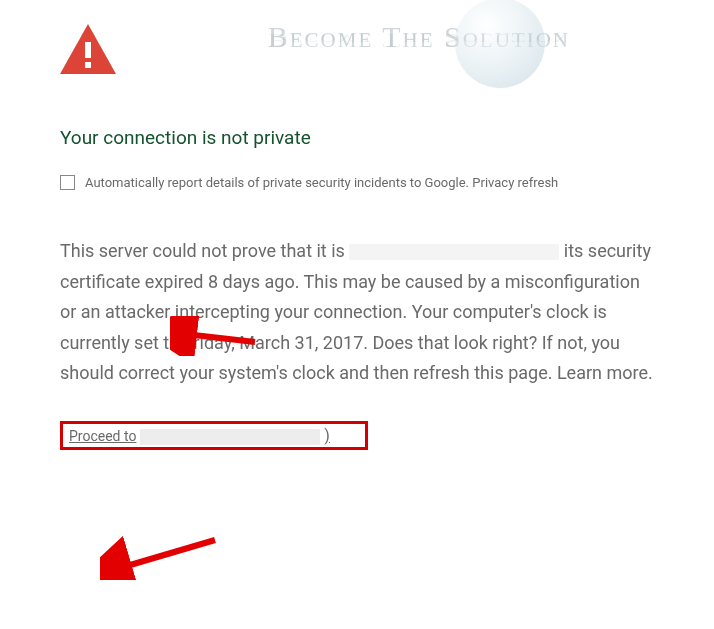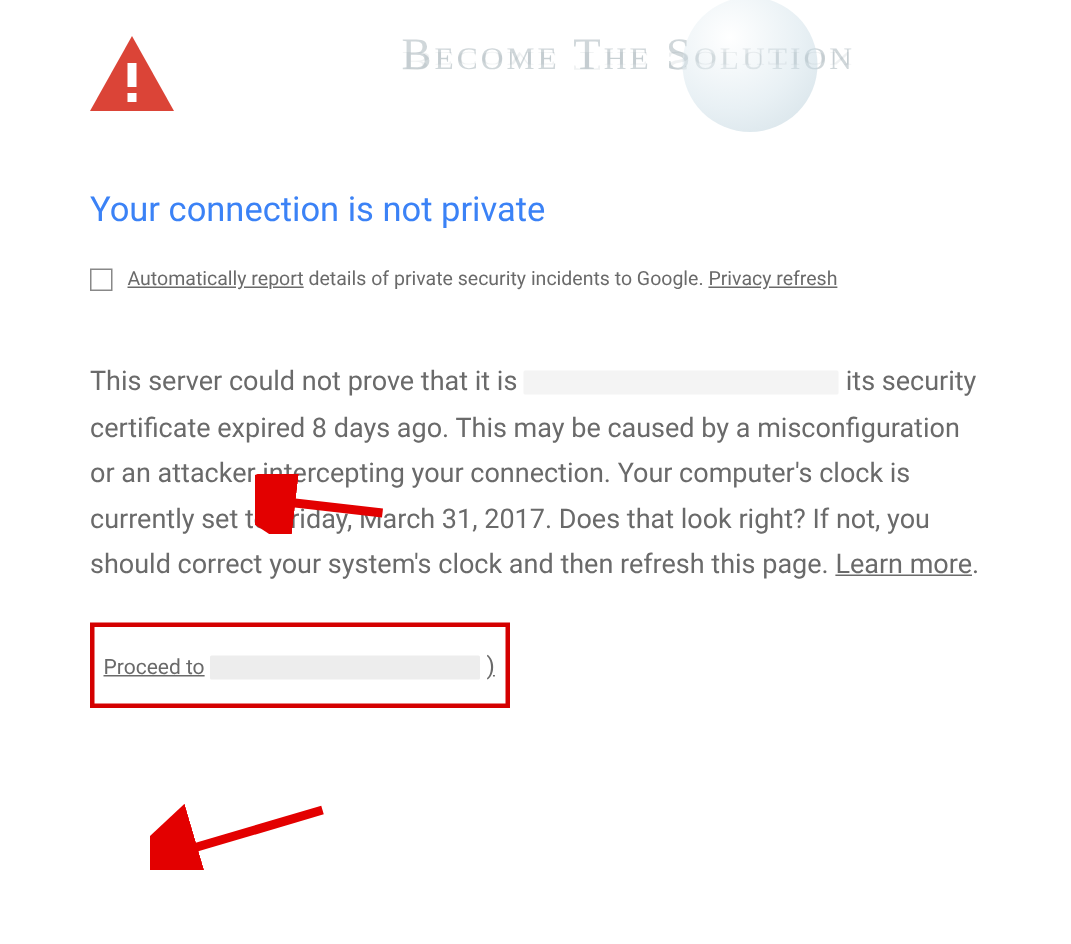--- a/index.html
+++ b/index.html
@@ -47,22 +47,22 @@
       top:-22px;
       left:285px;
       opacity:0.5;
     }
     .content {
       padding: 24px 60px 0 60px;
       color: #6a6a6a;
     }
     .warning-icon { margin-bottom: 48px; }
     .heading {
-      font-size: 23px;
-      color: #3b82f6;
+      font-size: 19px;
+      color: #14532d;
       font-weight: 400;
       margin-bottom: 20px;
     }
     .body-text {
       font-size: 14px;
       line-height: 1.6;
       color: #6a6a6a;
       margin-bottom: 4px;
     }
     .error-code {
@@ -79,21 +79,21 @@
       align-items: center;
       gap: 10px;
     }
     .report-checkbox {
       width: 15px;
       height: 15px;
       border: 1px solid #888;
       display: inline-block;
       flex-shrink: 0;
     }
-    .underline { text-decoration: underline; cursor: pointer; }
+    .underline { cursor: pointer; }
     .button-row {
       margin-top: 50px;
       display: flex;
       justify-content: space-between;
       align-items: center;
     }
     .advanced-btn {
       border: 1px solid #bcbcbc;
       background: #fff;
       color: #7a7a7a;
@@ -119,25 +119,25 @@
       color: #6a6a6a;
     }
     .redacted {
       display: inline-block;
       background: #f4f4f4;
       height: 16px;
       vertical-align: middle;
       border-radius: 1px;
     }
     .proceed-row {
-      margin-top: 22px;
+      margin-top: 32px;
       border: 3px solid #d40000;
-      padding: 16px 6px;
-      display: inline-block;
-      width: 280px;
+      padding: 2px 6px;
+      display: inline-block;
+      width: 308px;
     }
     .proceed-link {
       text-decoration: underline;
       color: #6a6a6a;
       font-size: 14px;
     }
     .arrow {
       position: absolute;
       z-index: 20;
       pointer-events: none;

